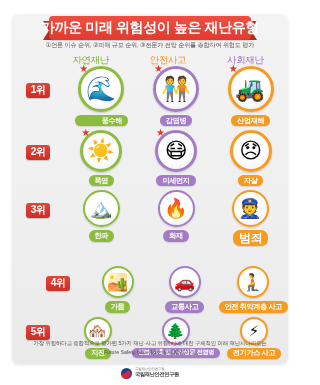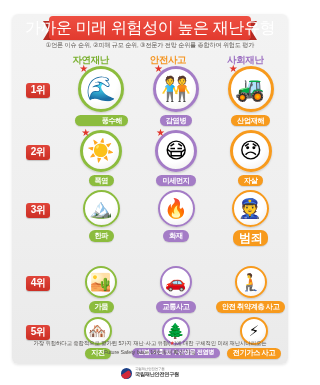--- a/index.html
+++ b/index.html
@@ -68,22 +68,22 @@
     height: 24px;
     background: linear-gradient(180deg,#ee4f42 0%, #e23a2e 100%);
     border-radius: 4px;
     display: flex;
     align-items: center;
     justify-content: center;
     box-shadow: 0 1px 1px rgba(0,0,0,.15);
   }
   .ribbon-text {
     color: #ffffff;
-    font-size: 16px;
-    font-weight: normal;
+    font-size: 14px;
+    font-weight: bold;
     letter-spacing: -0.4px;
     white-space: nowrap;
   }
 
   
   .subtitle {
     position: absolute;
     left: 0;
     right: 0;
     top: 27px;
@@ -99,21 +99,21 @@
     position: absolute;
     left: 40px;
     right: 4px;
     top: 40px;
     display: flex;
   }
   .col-head {
     flex: 1;
     text-align: center;
     font-size: 9.5px;
-    font-weight: bold;
+    font-weight: normal;
     letter-spacing: -0.4px;
   }
 
   
   .rows {
     position: absolute;
     left: 0;
     right: 0;
     top: 52px;
   }
@@ -345,21 +345,21 @@
             </div>
             <div class="cell">
               <div class="circle" style="width: 37px; height: 37px; border: 2.775px solid rgb(247, 154, 29);">
                 <span class="glyph" style="font-size: 19px;">👮</span>
               </div>
               <span class="pill" style="background: rgb(247, 154, 29); font-size: 12px;">범죄</span>
             </div>
           </div>
         </div>
         <div class="row" style="margin-bottom: 4px;">
-          <div class="rank-cell" style="padding-top: 10px;">
+          <div class="rank-cell" style="padding-top: 10px; margin-left: 20px;">
             <span class="rank-badge">4위</span>
           </div>
           <div class="cells">
             <div class="cell">
               <div class="circle" style="width: 32px; height: 32px; border: 2.5px solid rgb(140, 188, 62);">
                 <span class="glyph" style="font-size: 17px;">🏜️</span>
               </div>
               <span class="pill" style="background: rgb(140, 188, 62); font-size: 7.2px;">가뭄</span>
             </div>
             <div class="cell">

